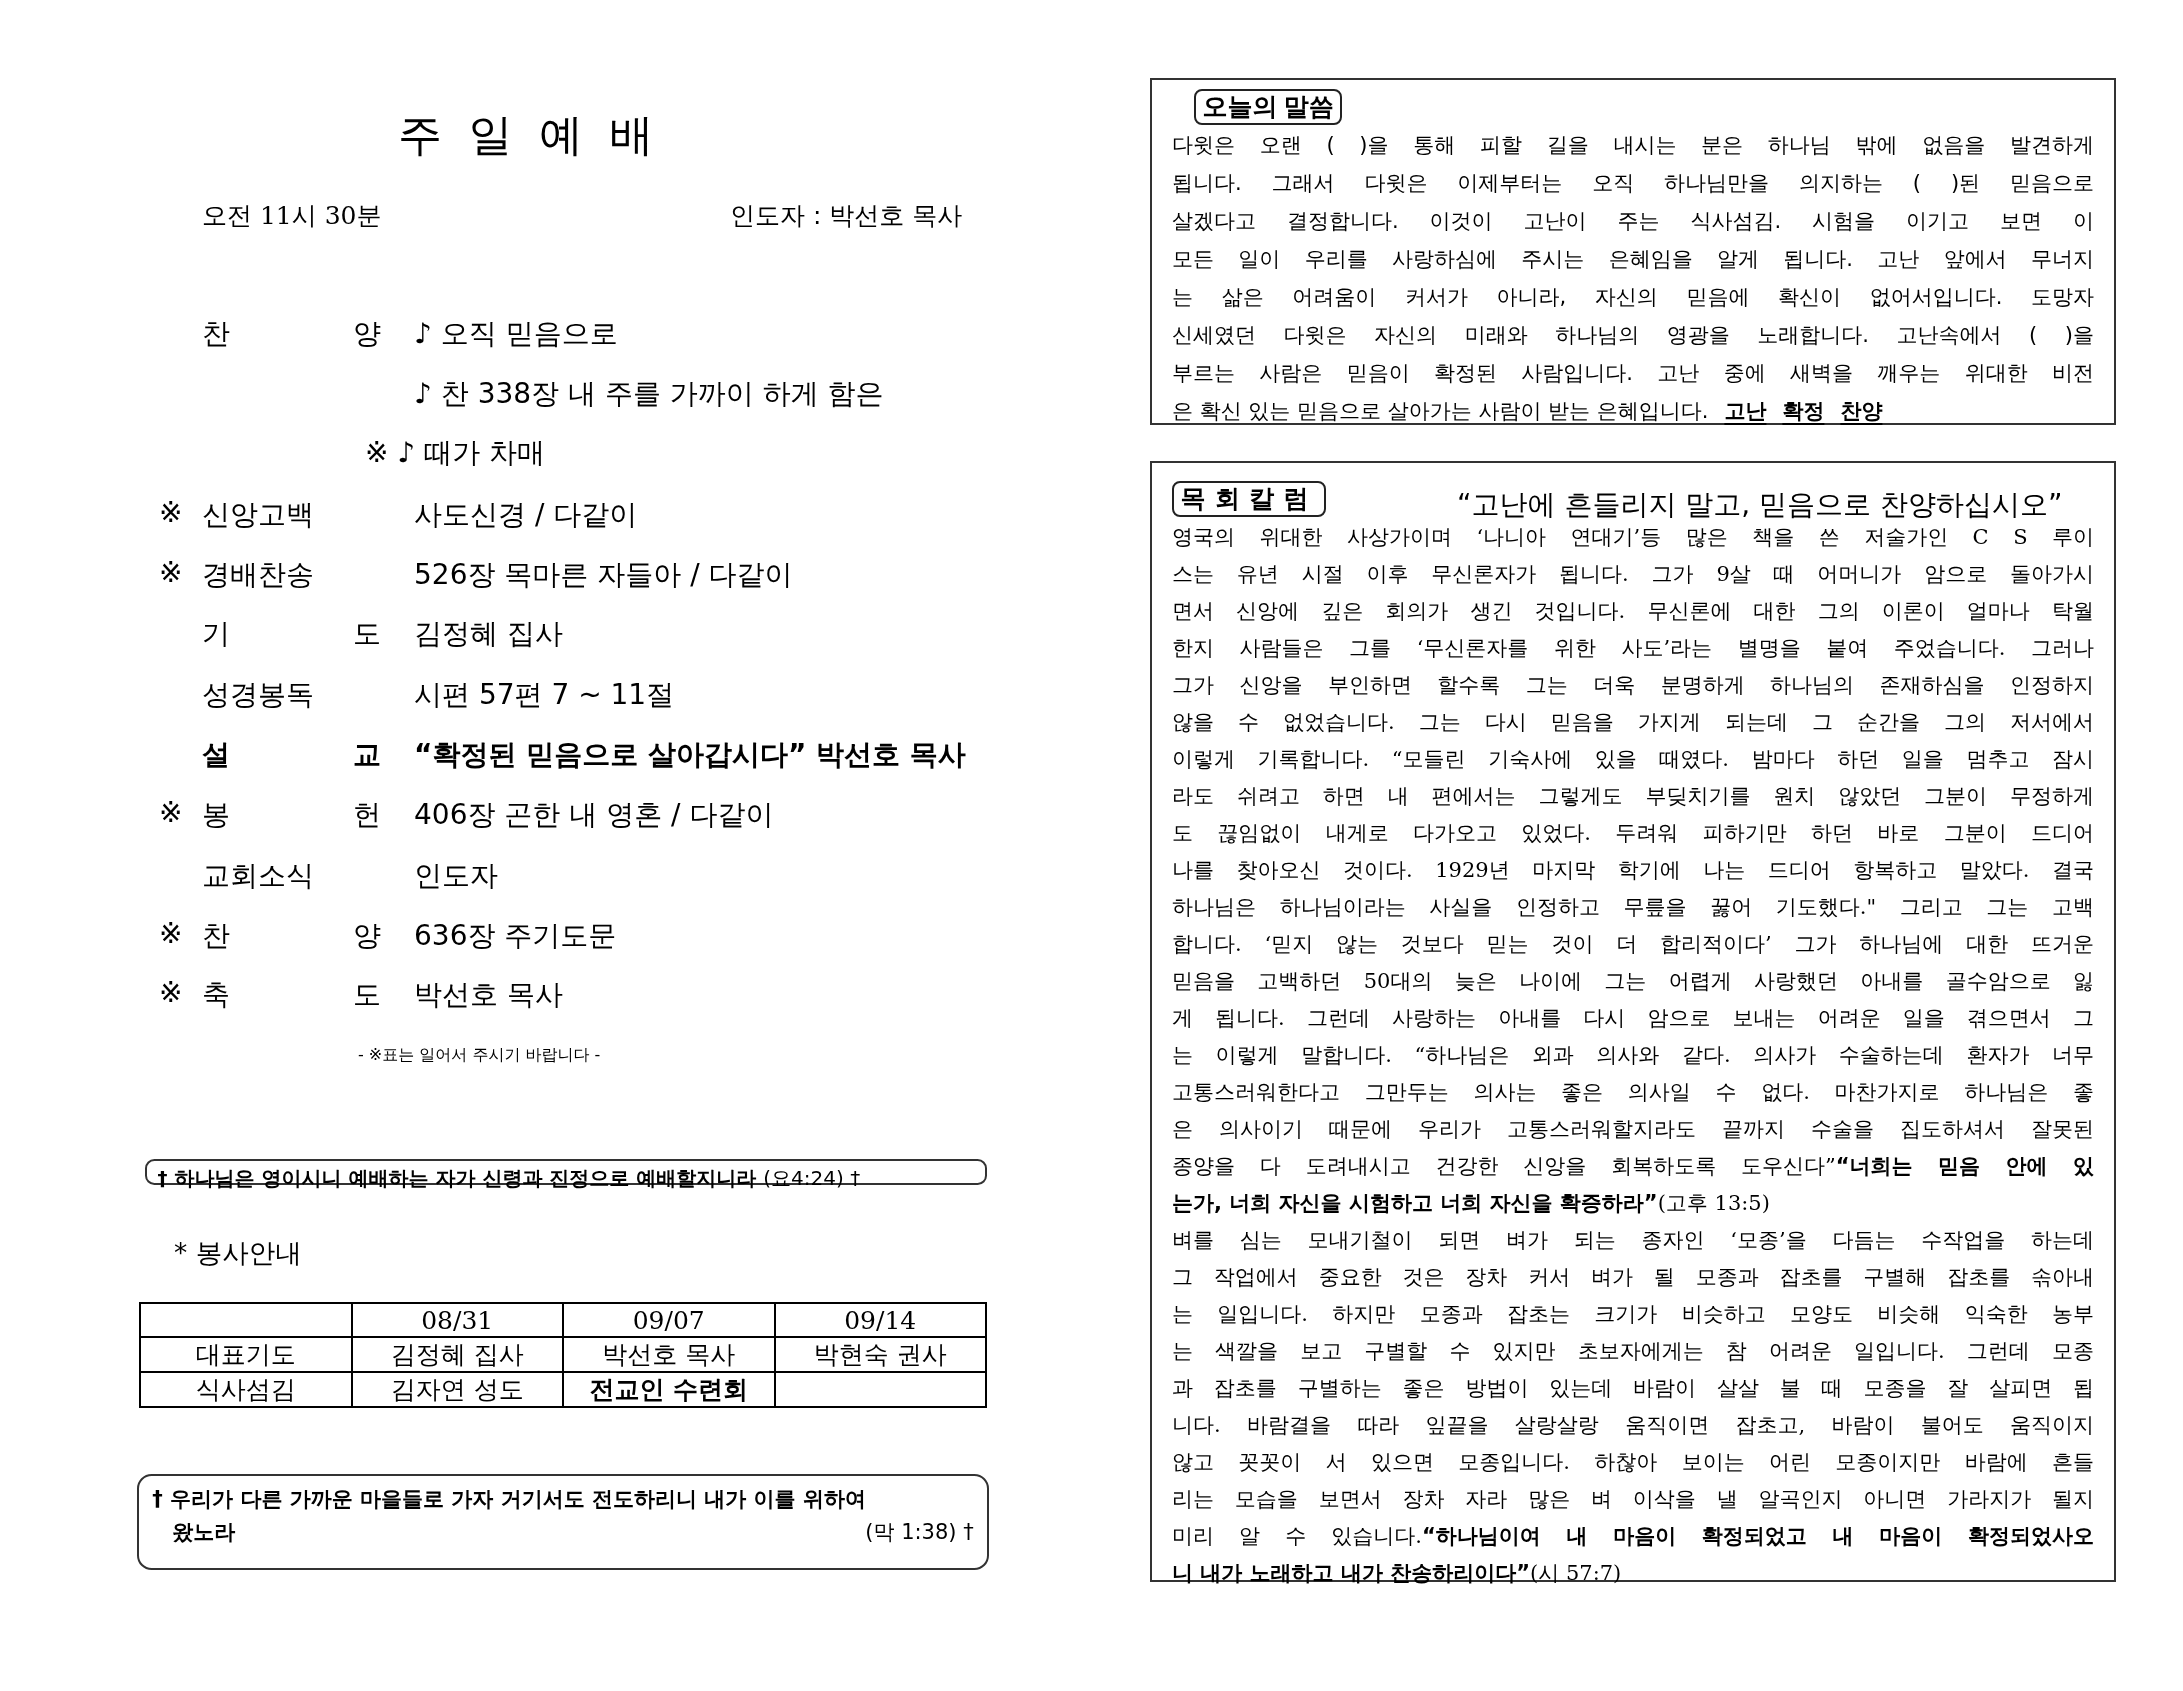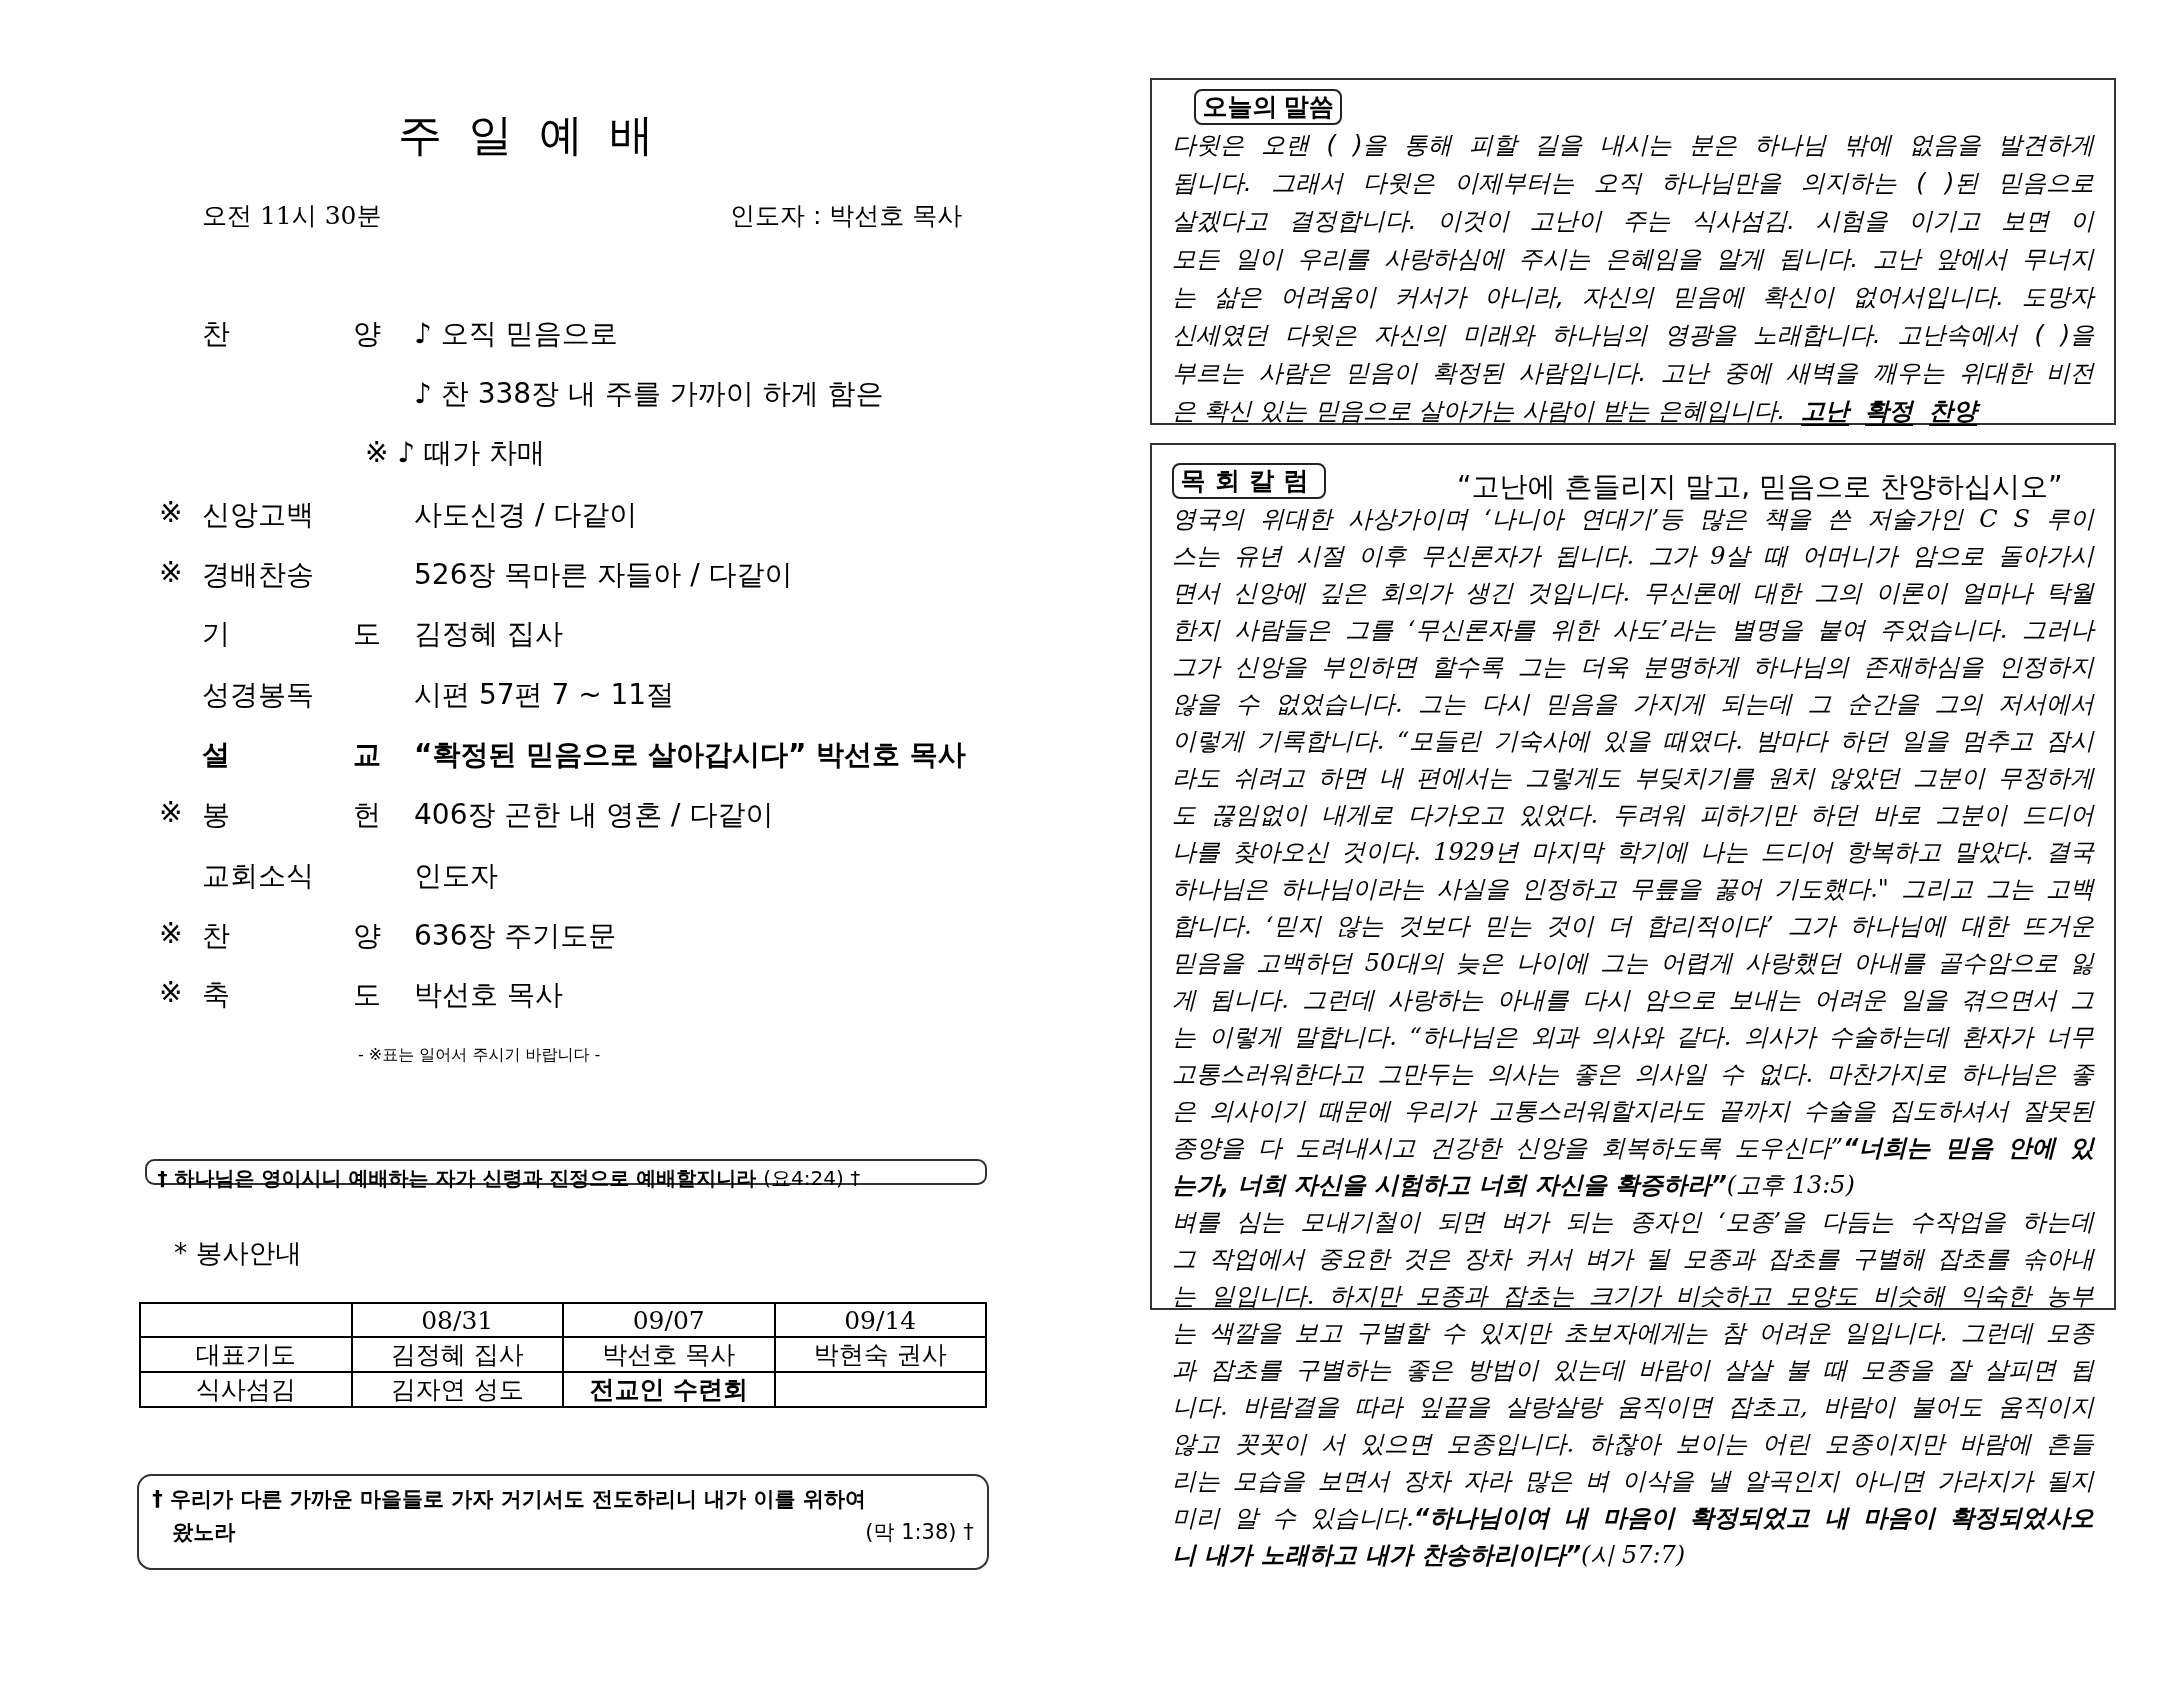--- a/index.html
+++ b/index.html
@@ -27,27 +27,27 @@
   table.svc td { border:2px solid #000; text-align:center; height:32px; padding:0; width:25%; }
   table.svc td.b { font-family:"DejaVu Sans", sans-serif; font-weight:bold; }
   .verse2 { left:137px; top:1474px; width:852px; height:96px; border:2px solid #333; border-radius:14.6px;
             box-sizing:border-box; font-size:21px; font-weight:bold; padding:6.6px 13.3px 0 13.3px; line-height:33px; }
   .verse2 .l2 { display:flex; justify-content:space-between; padding-left:20px; }
   .verse2 .ref { font-weight:normal; }
 
   
   .box { position:absolute; border:2px solid #333; box-sizing:border-box; }
   .wordbox { left:1150px; top:78px; width:966px; height:347px; }
-  .colbox { left:1150px; top:443px; width:966px; height:867px; }
+  .colbox { left:1150px; top:461px; width:966px; height:1121px; }
   .tag { position:absolute; border:2px solid #222; border-radius:8px; font-weight:bold; font-size:25px;
          padding:0 6.6px; line-height:32px; white-space:nowrap;font-family:Liberation Serif, serif; }
   .wordbox .tag { left:42px; top:8.6px; }
   .colbox .tag { left:20px; top:18px; letter-spacing:9.3px; }
   .col-title { position:absolute; left:305px; top:22.5px; font-size:28px; font-weight:normal; white-space:nowrap; }
-  .para { position:absolute; left:20px; right:20px; font-size:24px; text-align:justify;font-style:italic; }
+  .para { position:absolute; left:20px; right:20px; font-size:21px; text-align:justify; }
   .para .ln { display:block; height:38px; line-height:38px; white-space:nowrap; text-align-last:justify; }
   .para .ln.last { text-align-last:left; }
   .wordbox .para { top:46px; }
   .colbox .para { top:56px; font-family:"DejaVu Serif", serif; }
   .colbox .para .ln { height:37px; line-height:37px; }
   .u { text-decoration:underline; text-underline-offset:5.3px; font-weight:bold; margin-left:16px; }
   .b { font-weight:bold; font-family:"DejaVu Sans", sans-serif; }
 </style>
 </head>
 <body>

